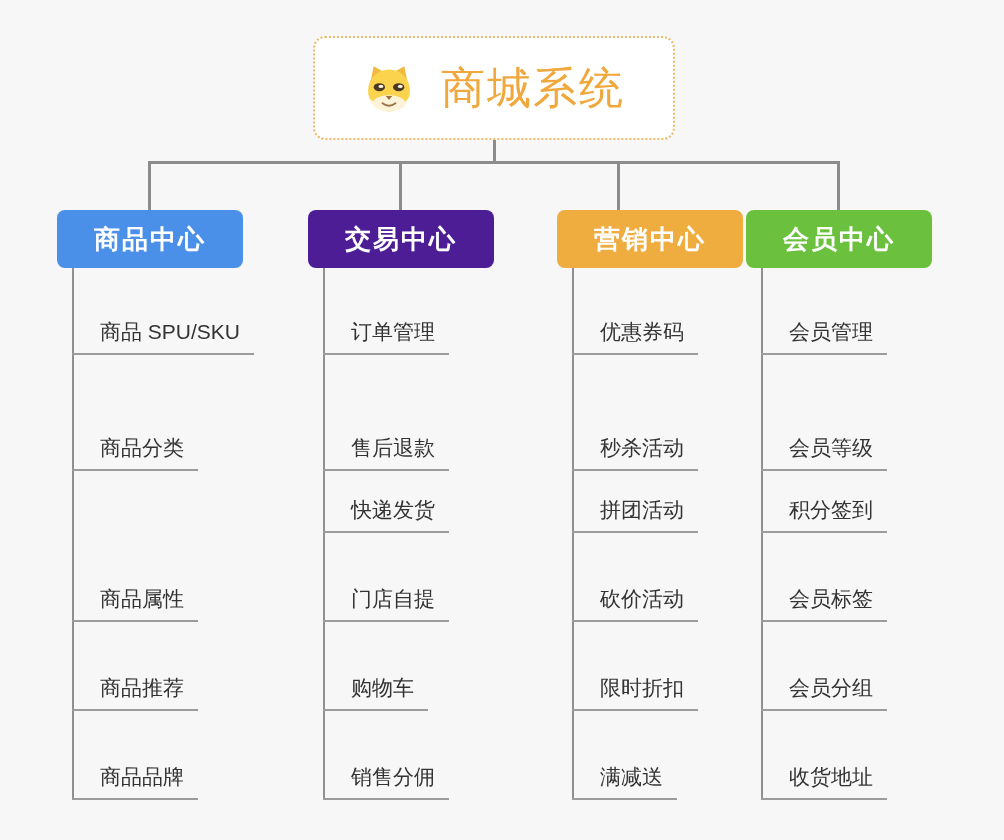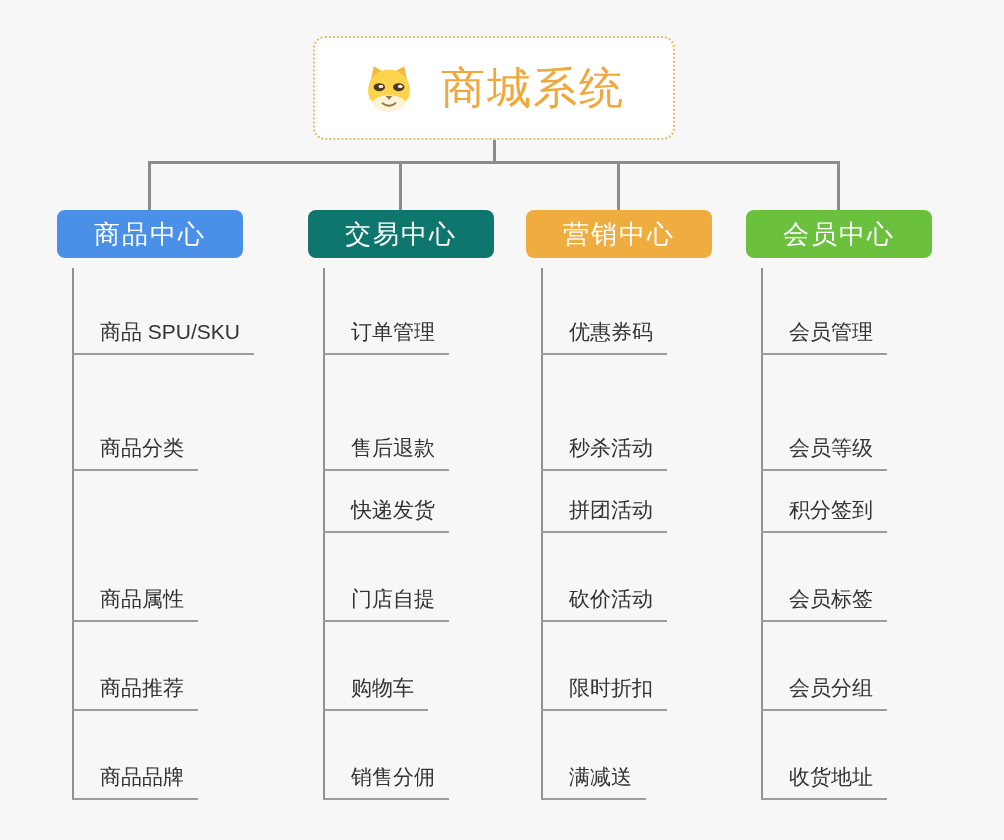--- a/index.html
+++ b/index.html
@@ -49,37 +49,37 @@
   .drop  { top: 161px; width: 3px; height: 49px; }
   .d1 { left: 148px; }
   .d2 { left: 399px; }
   .d3 { left: 617px; }
   .d4 { left: 837px; }
 
   
   .branch { position: absolute; top: 210px; width: 240px; height: 600px; }
   .b1 { left: 57px; }
   .b2 { left: 308px; }
-  .b3 { left: 526px; }
+  .b3 { left: 557px; }
   .b4 { left: 746px; }
 
   .hdr {
     position: absolute;
     left: 0; top: 0;
     width: 186px;
-    height: 48px;
+    height: 58px;
     border-radius: 8px;
     box-sizing: border-box;
     display: flex;
     align-items: center;
     justify-content: center;
     color: #ffffff;
     font-size: 26px;
     letter-spacing: 2px;
-    font-weight: 400;
+    font-weight: 700;
     cursor: pointer;
   }
 
   .vline {
     position: absolute;
     left: 15px;
     top: 58px;
     width: 2px;
     height: 530px;
     background: #909090;
@@ -136,21 +136,21 @@
     <div class="hdr" style="background-color: rgb(74, 144, 232);">商品中心</div>
     <div class="vline"></div>
     <div class="leaf r1">商品 SPU/SKU</div>
     <div class="leaf r2">商品分类</div>
     <div class="leaf r4">商品属性</div>
     <div class="leaf r5">商品推荐</div>
     <div class="leaf r6">商品品牌</div>
   </div>
 
   <div class="branch b2">
-    <div class="hdr" style="background-color: #0f766e;">交易中心</div>
+    <div class="hdr" style="background-color: #4c1d95;">交易中心</div>
     <div class="vline"></div>
     <div class="leaf r1">订单管理</div>
     <div class="leaf r2">售后退款</div>
     <div class="leaf r3">快递发货</div>
     <div class="leaf r4">门店自提</div>
     <div class="leaf r5">购物车</div>
     <div class="leaf r6">销售分佣</div>
   </div>
 
   <div class="branch b3">

